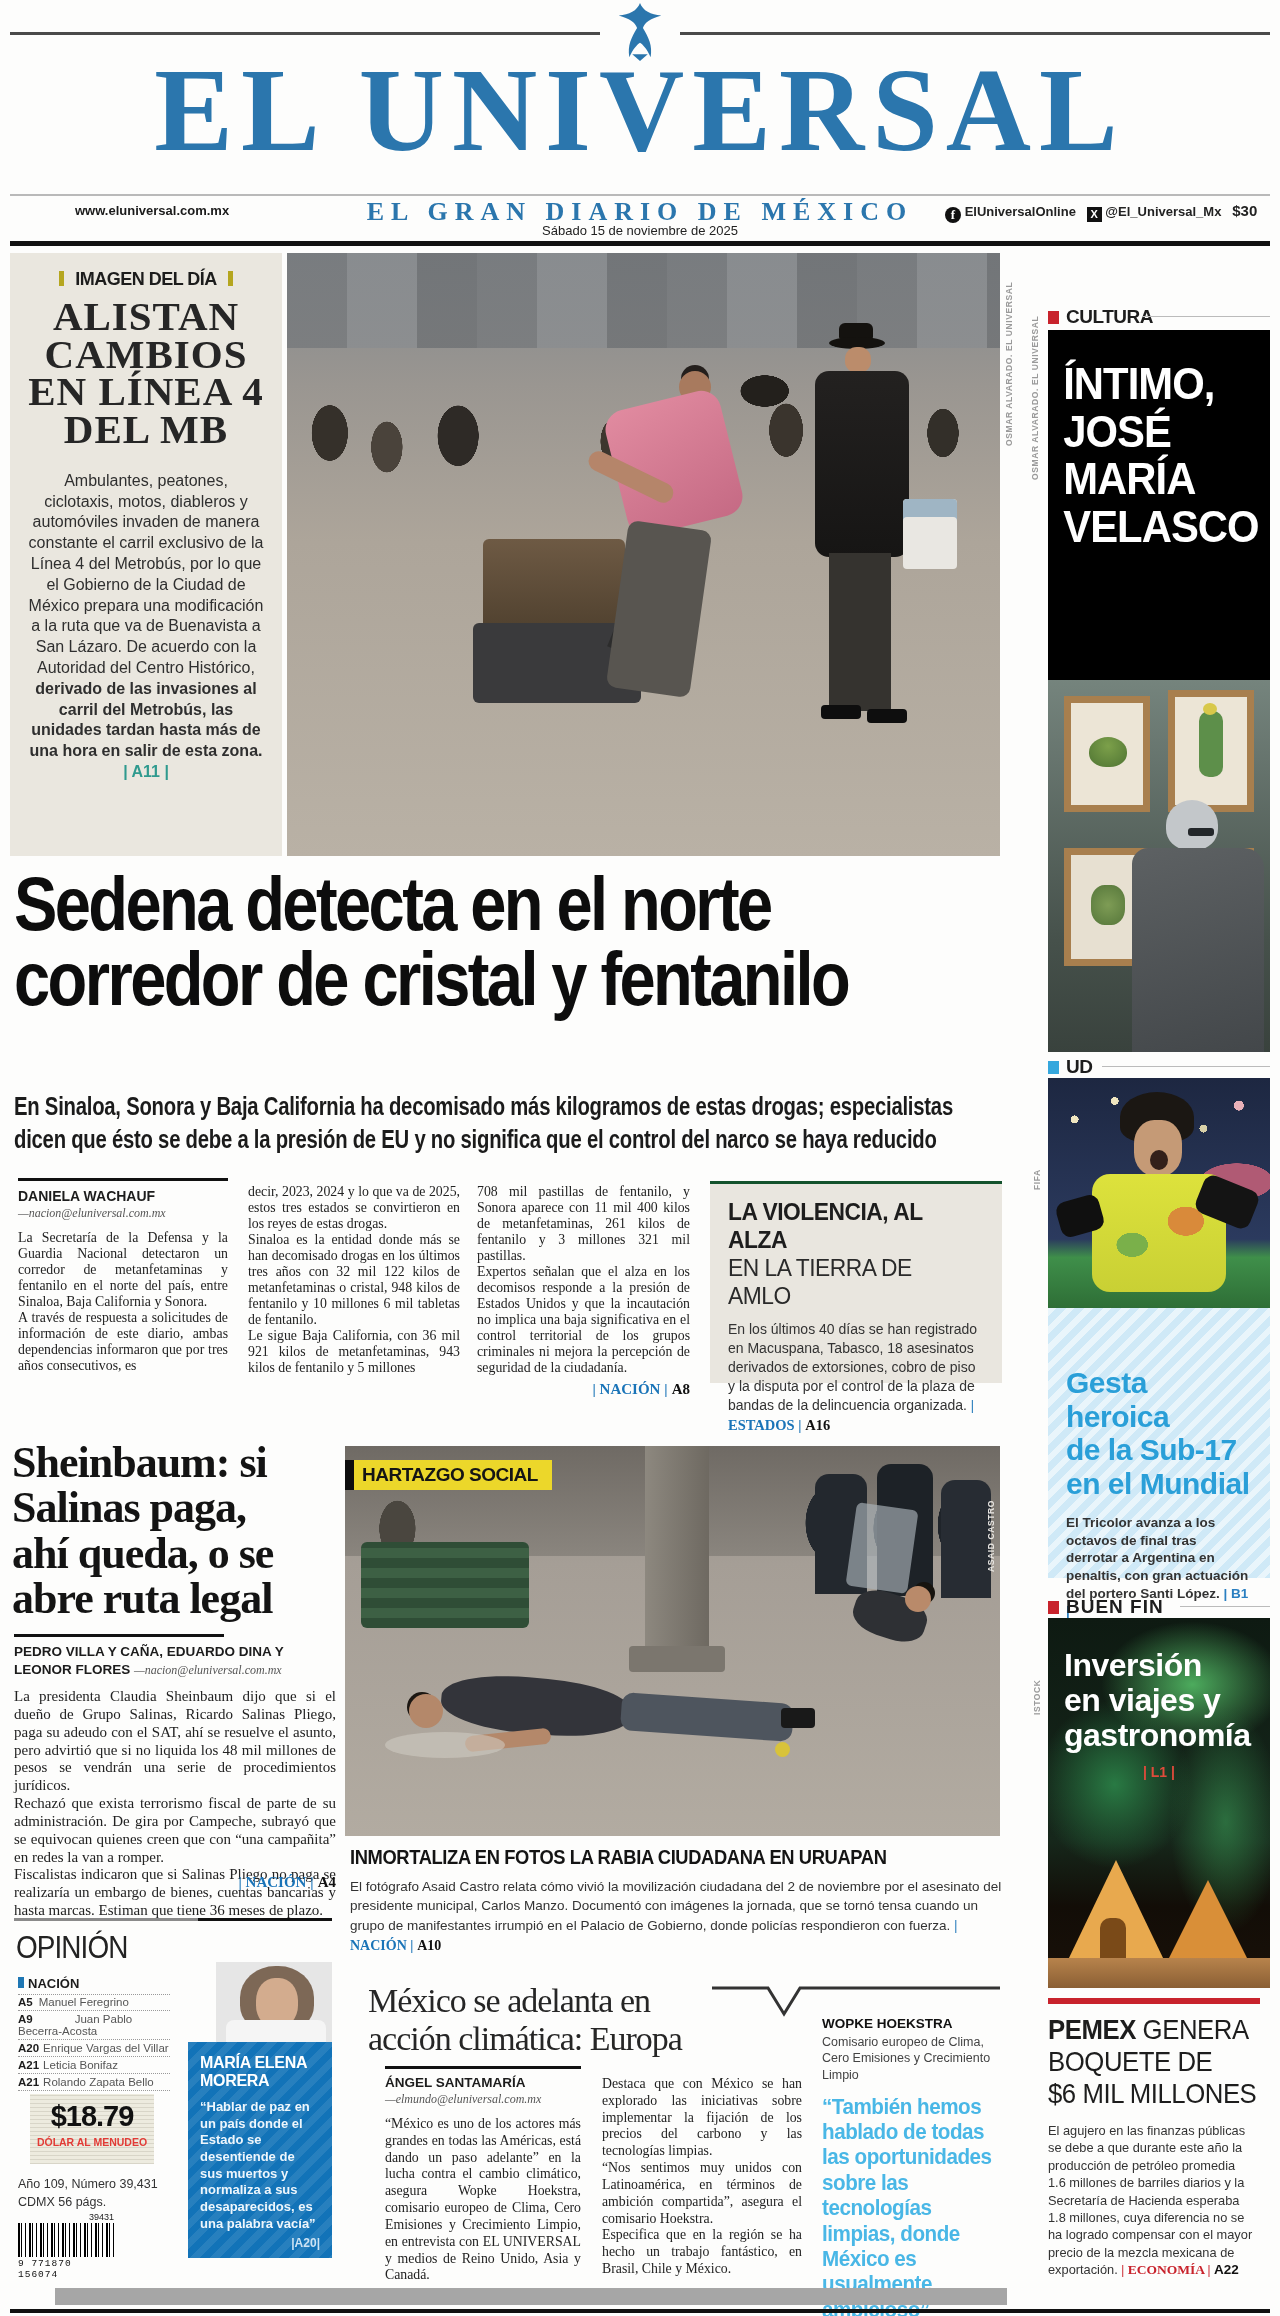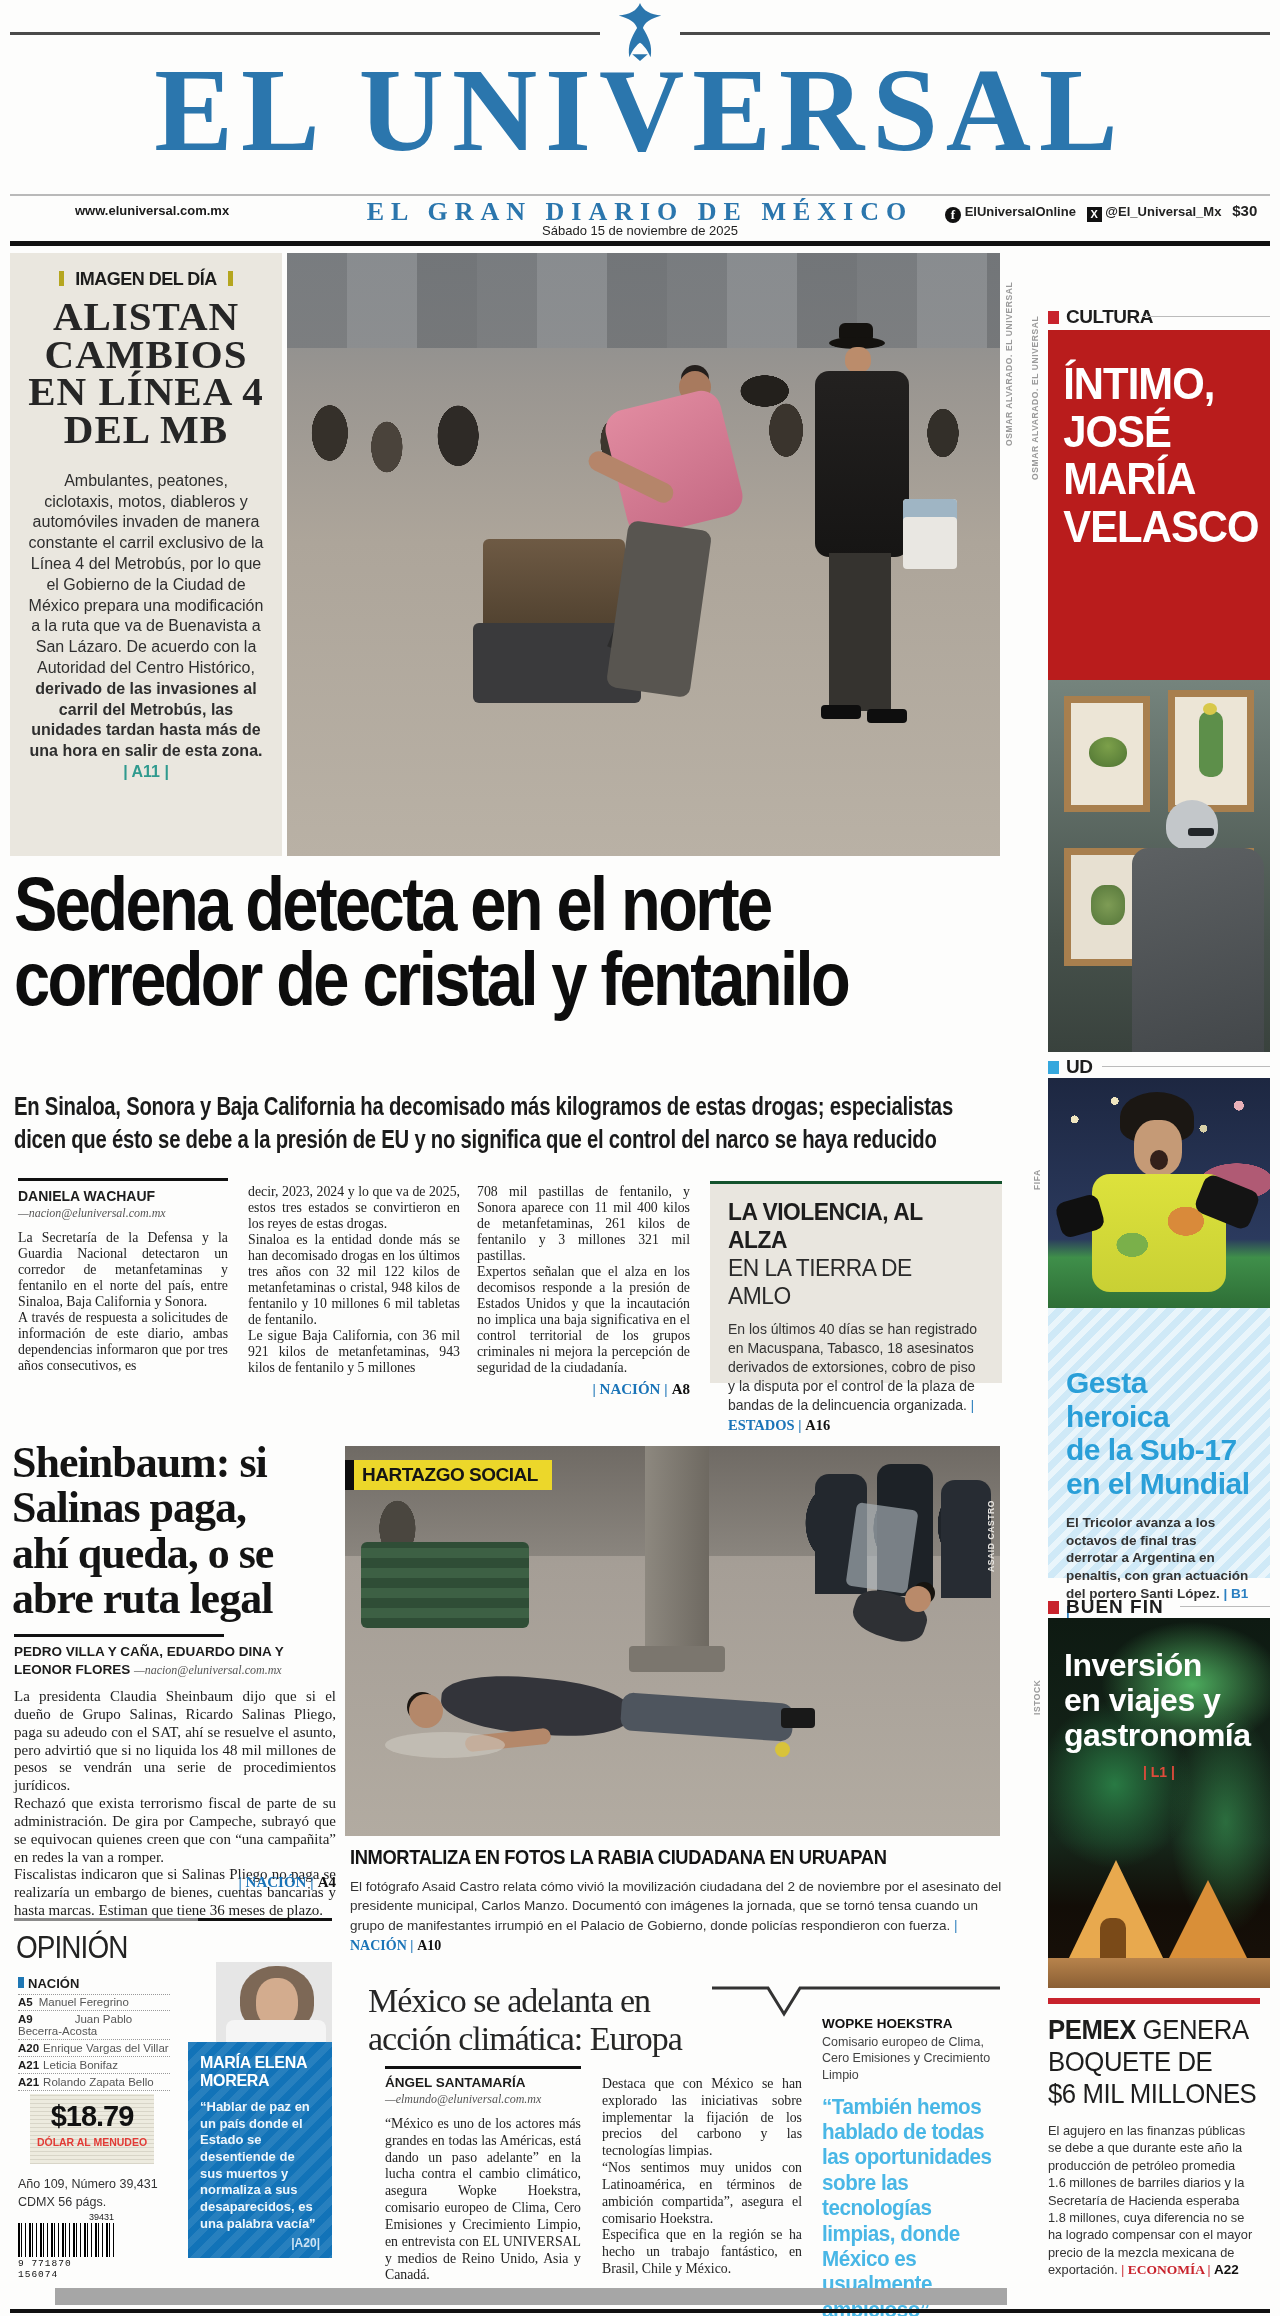--- a/index.html
+++ b/index.html
@@ -112,21 +112,21 @@
     <div class="abs" style="left:534px;top:452px;width:40px;height:14px;background:#0e0e0e;border-radius:4px;"></div>
     <div class="abs" style="left:580px;top:456px;width:40px;height:14px;background:#0e0e0e;border-radius:4px;"></div>
   </div>
   <div class="abs vcredit" style="left:1004px;top:256px;height:190px;">OSMAR ALVARADO. EL UNIVERSAL</div>
 
   <div class="abs vcredit" style="left:1030px;top:290px;height:190px;">OSMAR ALVARADO. EL UNIVERSAL</div>
   <div class="abs" style="left:1048px;top:306px;width:222px;">
     <span class="kicker-sq" style="background:#c8232c;"></span><span class="kicker-txt">CULTURA</span>
   </div>
   <div class="abs" style="left:1142px;top:316px;width:128px;height:1px;background:#bbb;"></div>
-  <div class="abs photo" style="left:1048px;top:330px;width:222px;height:722px;background:#b91c1c;">
+  <div class="abs photo" style="left:1048px;top:330px;width:222px;height:722px;background:#000000;">
     <div class="pre" style="padding:30px 16px 0;font-size:44px;font-weight:700;line-height:1.08;color:#fff;letter-spacing:-1px;transform:scaleX(.95);transform-origin:0 0;">ÍNTIMO,
 JOSÉ
 MARÍA
 VELASCO</div>
 
     <div class="abs photo" style="left:0;top:350px;width:222px;height:372px;background:linear-gradient(180deg,#75847d,#46514b 70%,#39423d);">
       <div class="abs" style="left:16px;top:16px;width:86px;height:116px;border:7px solid #a87f4e;background:#ece5d6;">
         <div class="abs" style="left:18px;top:34px;width:38px;height:30px;border-radius:50% 50% 45% 45%;background:radial-gradient(circle at 50% 30%, #7ca04a, #4f7433);"></div>
       </div>
       <div class="abs" style="left:120px;top:10px;width:86px;height:122px;border:7px solid #a87f4e;background:#ece5d6;">

